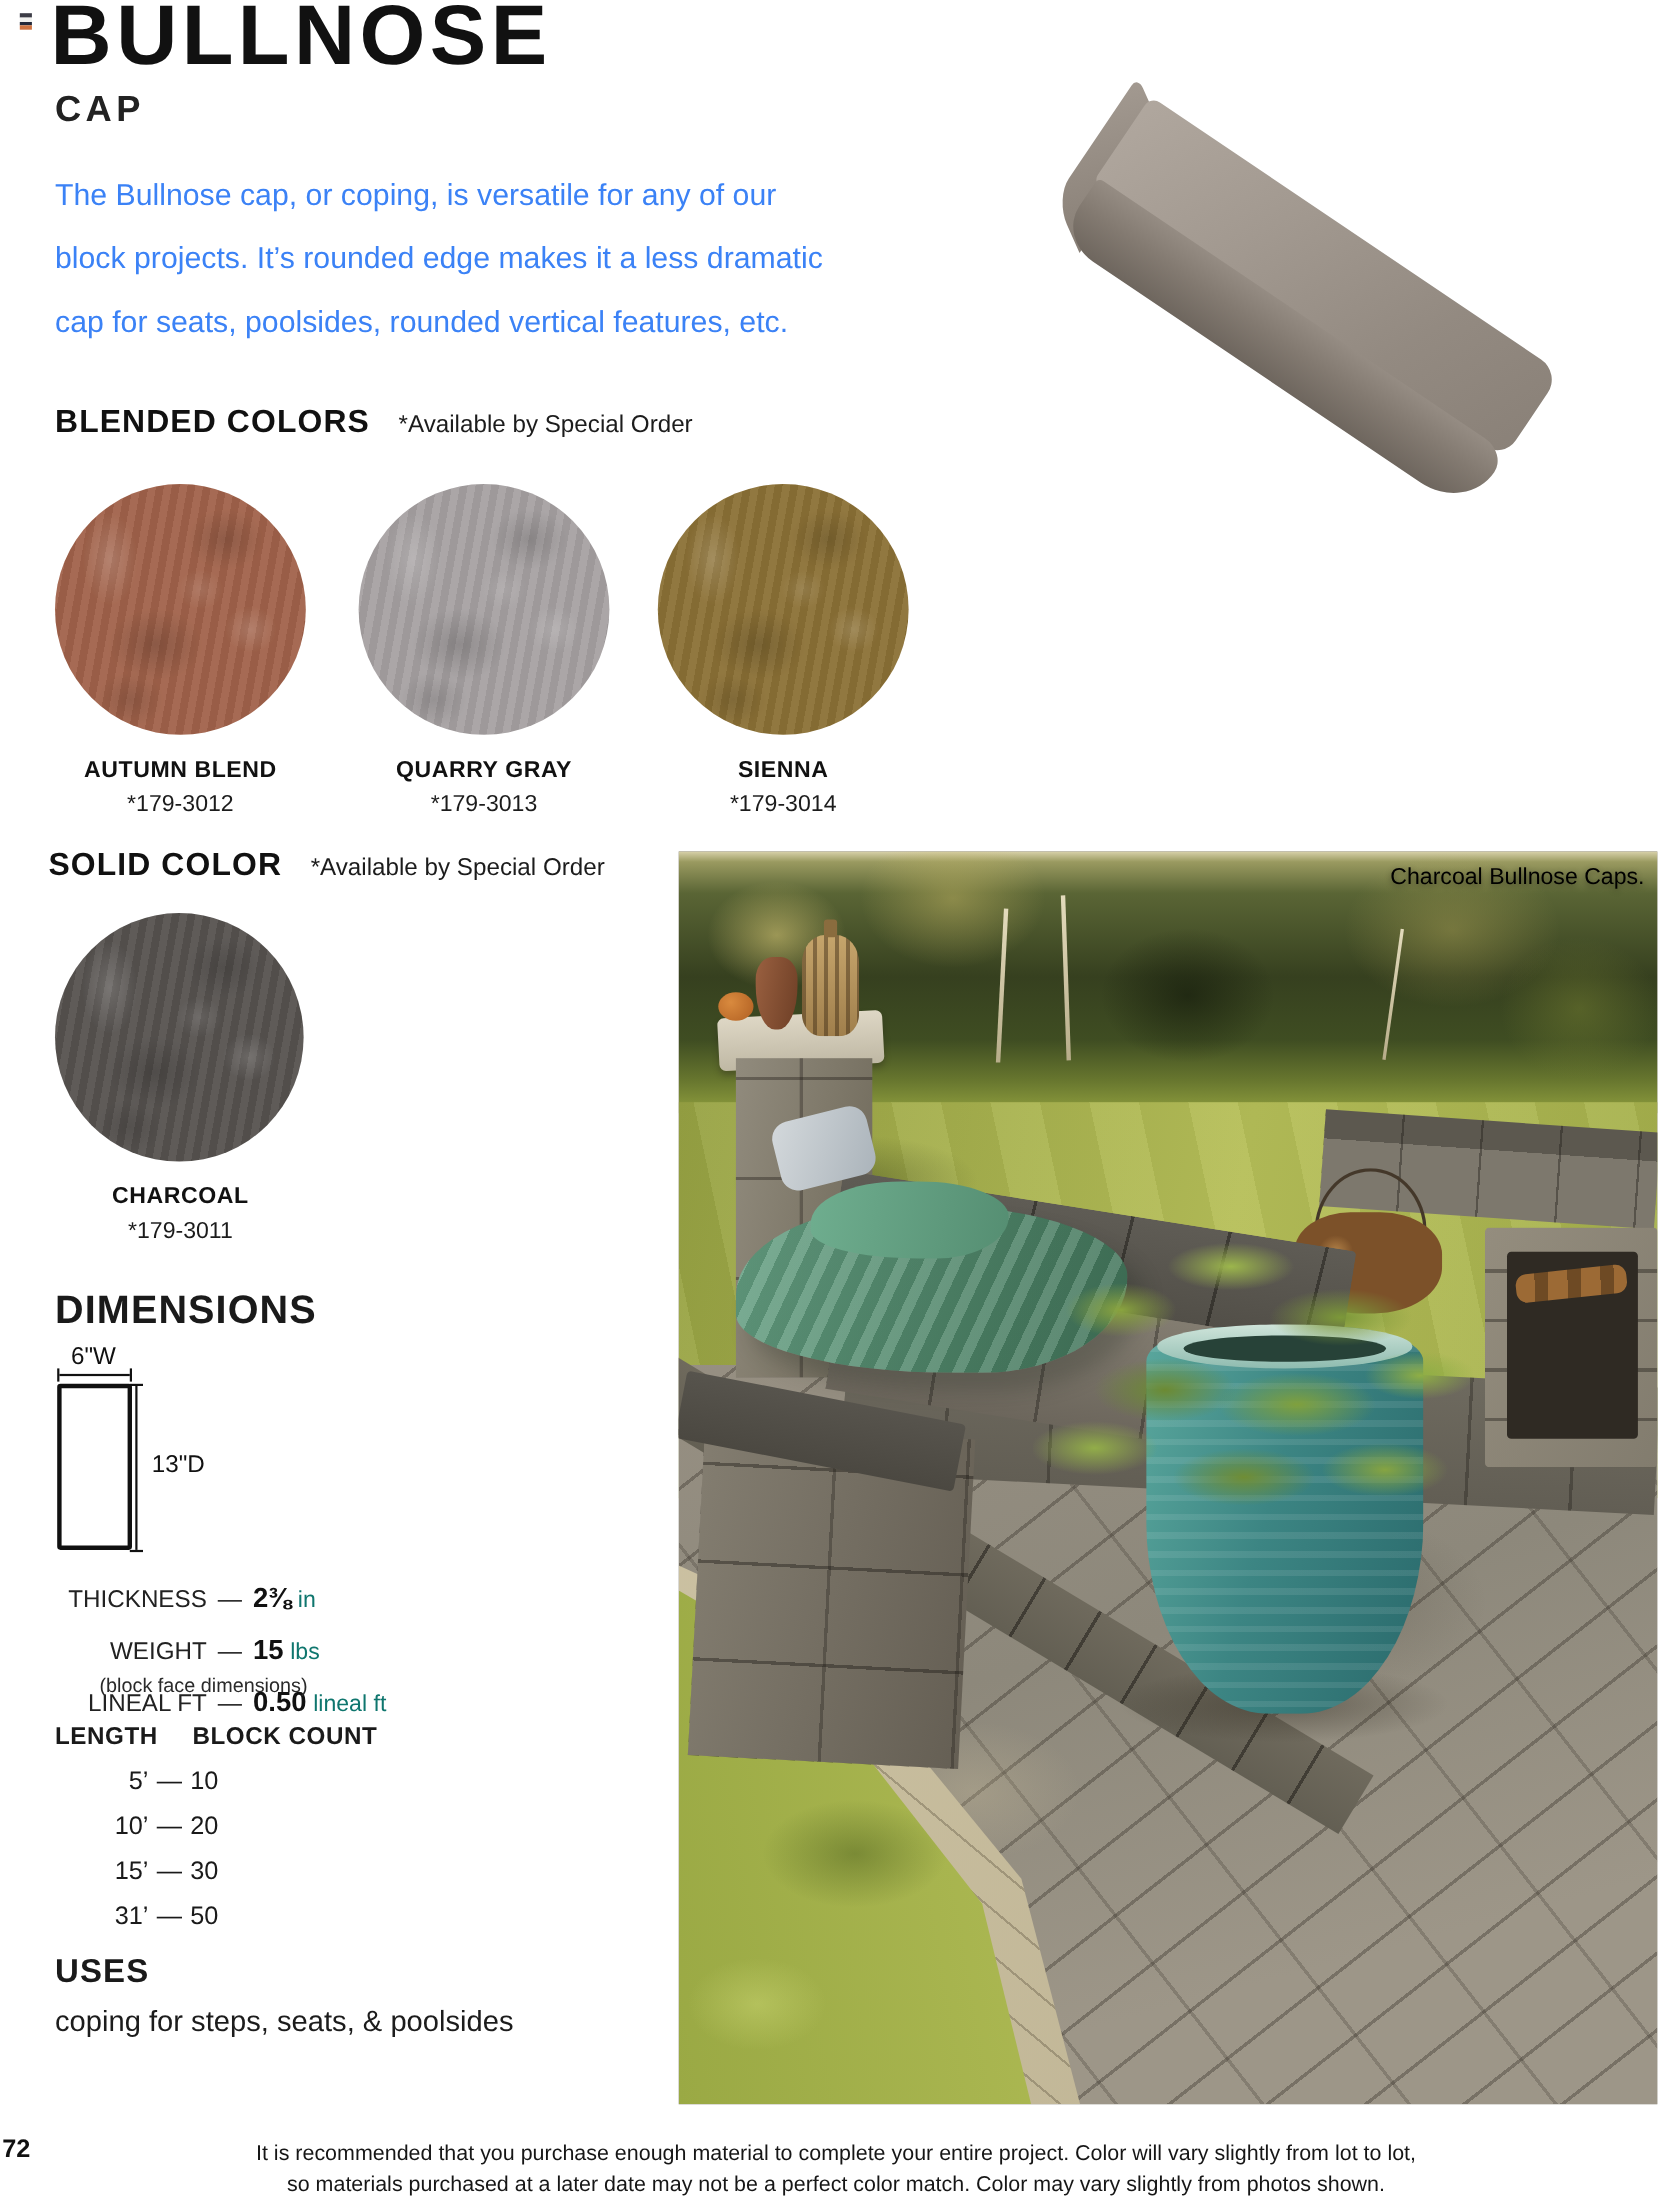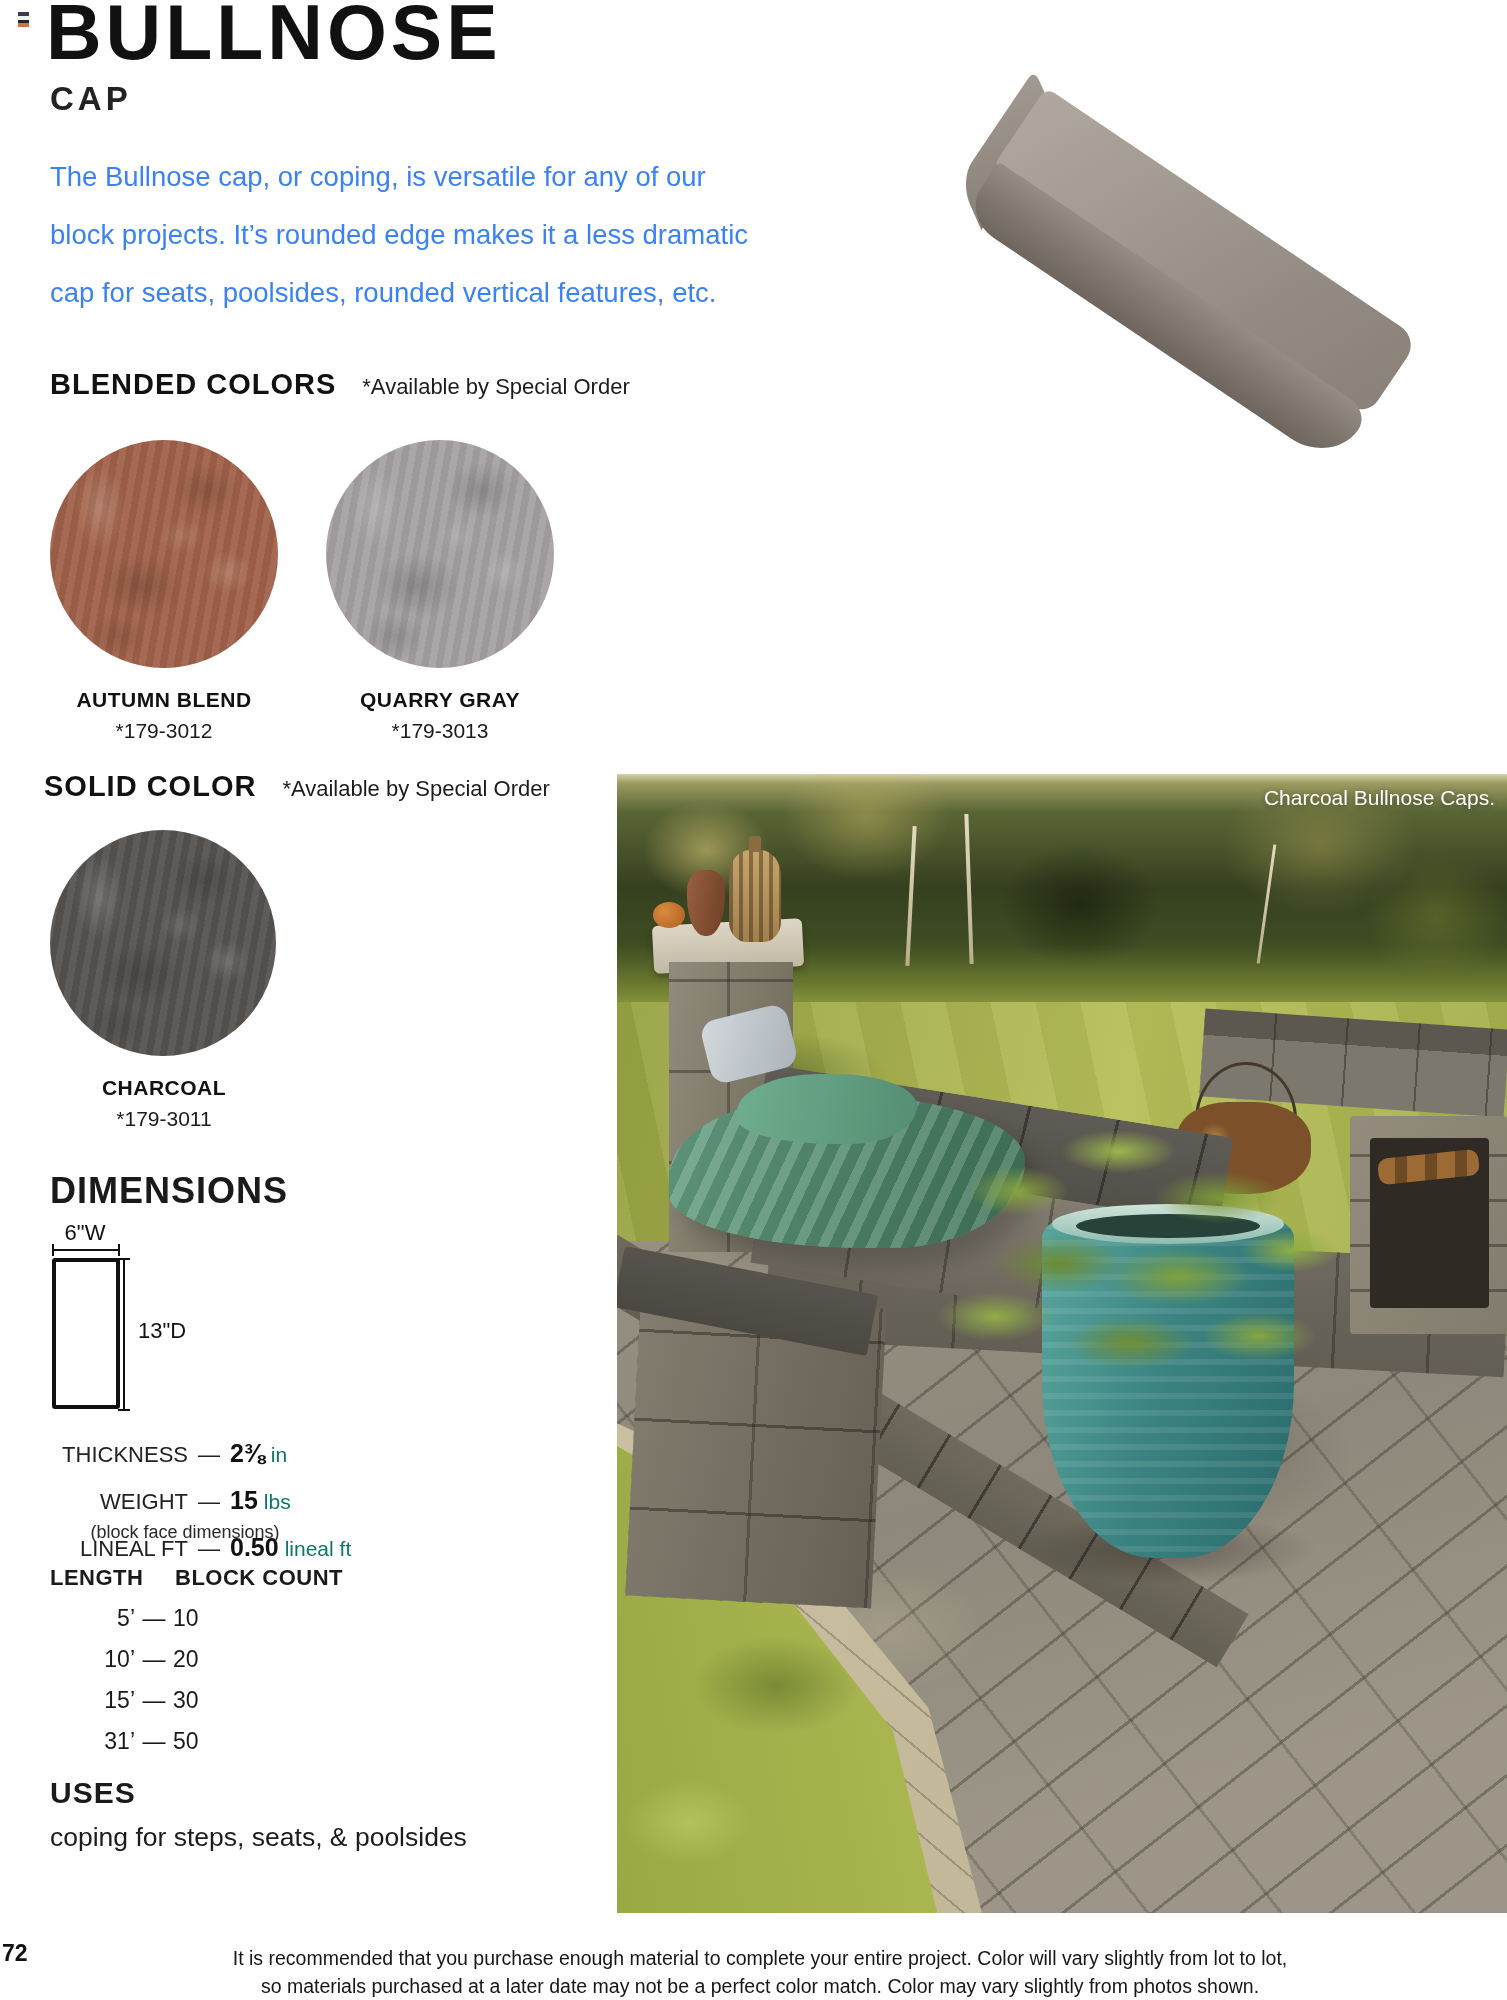--- a/index.html
+++ b/index.html
@@ -215,21 +215,21 @@
     background:
       radial-gradient(70px 34px at 20% 30%, #8aa43f, transparent 72%),
       radial-gradient(80px 30px at 45% 18%, #9cb64c, transparent 72%),
       radial-gradient(90px 36px at 70% 32%, #7c9839, transparent 72%),
       radial-gradient(70px 30px at 88% 48%, #8fae45, transparent 72%),
       radial-gradient(90px 40px at 30% 52%, #6c8a33, transparent 72%),
       radial-gradient(100px 40px at 60% 56%, #7fa03d, transparent 72%),
       radial-gradient(80px 34px at 14% 68%, #92ad49, transparent 72%),
       radial-gradient(90px 36px at 48% 76%, #6f8d35, transparent 72%),
       radial-gradient(80px 34px at 80% 74%, #86a442, transparent 72%);}
-  .caption{right:12px;top:12px;font-size:21px;color:#ffffff;text-shadow:0 1px 6px rgba(0,0,0,.45);}
+  .caption{right:12px;top:12px;font-size:21px;color:#000000;text-shadow:0 1px 6px rgba(0,0,0,.45);}
 </style>
 </head>
 <body>
 
 <div class="page">
 
   <div class="abs logo">
     <i class="s1"></i>
       <i class="s2"></i>
       <i class="s3"></i>
@@ -254,20 +254,25 @@
 
   <div class="abs swcol sw0">
     <div class="circle" style="background-color: rgb(162, 99, 75);"></div>
     <div class="sname">AUTUMN BLEND</div>
     <div class="scode">*179-3012</div>
   </div>
   <div class="abs swcol sw1">
     <div class="circle" style="background-color: rgb(167, 162, 163);"></div>
     <div class="sname">QUARRY GRAY</div>
     <div class="scode">*179-3013</div>
+  </div>
+  <div class="abs swcol sw2">
+    <div class="circle" style="background-color: rgb(140, 113, 54);"></div>
+    <div class="sname">SIENNA</div>
+    <div class="scode">*179-3014</div>
   </div>
 
   <div class="abs sec h-solid">
     <span class="h">SOLID COLOR</span>
     <span class="note">*Available by Special Order</span>
   </div>
 
   <div class="abs swcol sw3">
     <div class="circle" style="background-color: rgb(87, 83, 80);"></div>
     <div class="sname">CHARCOAL</div>

